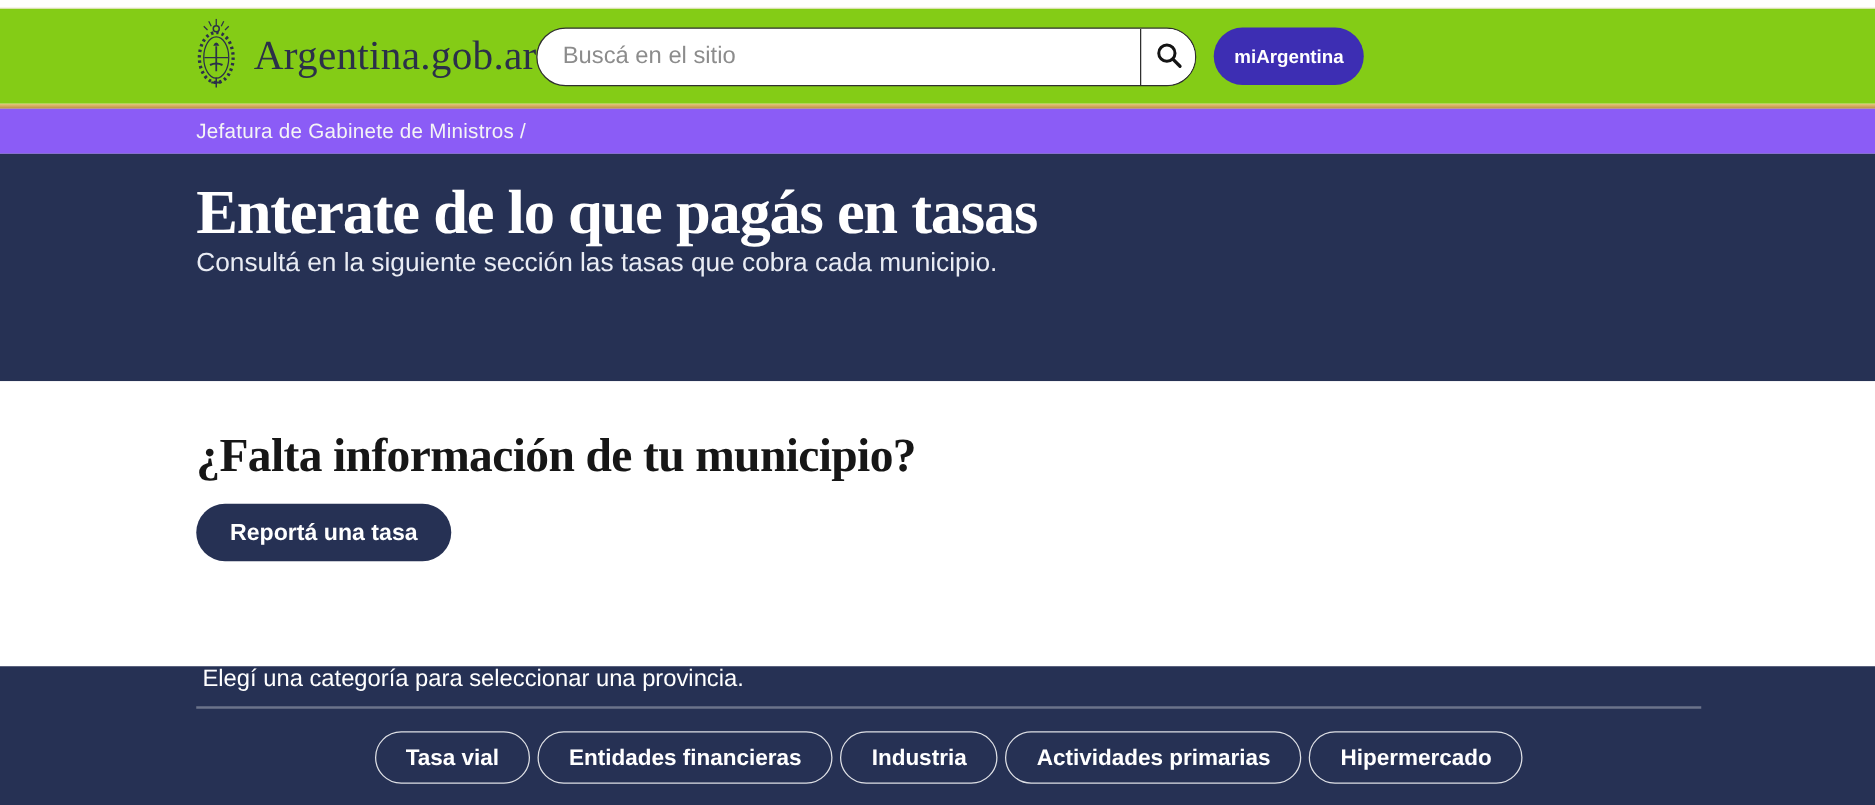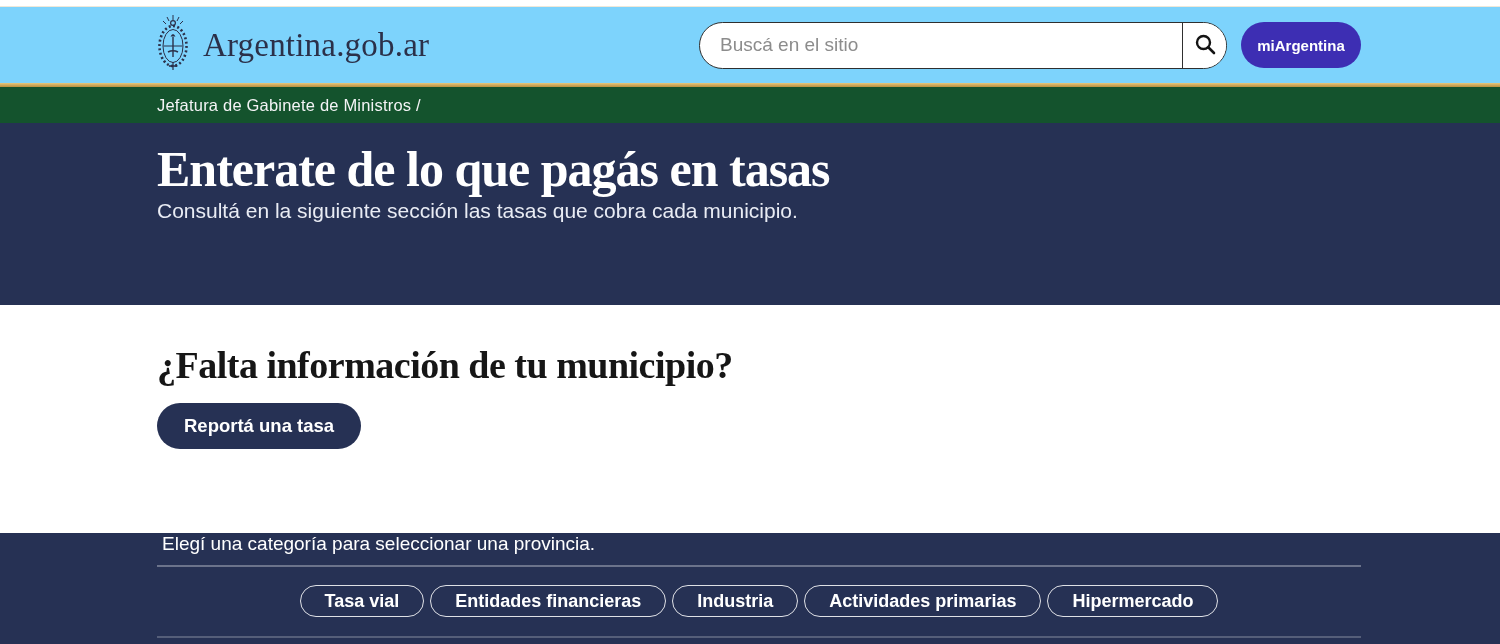--- a/index.html
+++ b/index.html
@@ -1,43 +1,43 @@
 <!DOCTYPE html>
 <html><head>
 <meta charset="utf-8">
 <style>
   * { margin: 0; padding: 0; box-sizing: border-box; }
   html, body { width: 1500px; height: 644px; overflow: hidden; }
   body { font-family: "Liberation Sans", sans-serif; background: #ffffff; position: relative; }
 
   
   .top-strip { height: 7px; background: #ffffff; border-bottom: 1px solid #efe8d8; }
-  .header { height: 76px; background: #7dd3fc; display: flex; align-items: center;
-            justify-content: space-between; padding: 0 139px 0 156px; }
+  .header { height: 76px; background: #84cc16; display: flex; align-items: center;
+            padding: 0 139px 0 156px; }
   .brand { display: flex; align-items: center; gap: 13px; cursor: pointer; }
   .brand-text { font-family: "Liberation Serif", serif; font-size: 33px; color: #2b3049;
                 letter-spacing: 0.2px; }
   .header-right { display: flex; align-items: center; gap: 14px; }
 
   .searchbar { display: flex; align-items: stretch; width: 528px; height: 47px;
                border: 1.5px solid #2f2f2f; border-radius: 24px; overflow: hidden; background: #fff; }
   .searchbar input { flex: 1; border: none; outline: none; font-size: 19px; color: #333;
                      padding: 0 20px; font-family: "Liberation Sans", sans-serif; background: transparent; }
   .searchbar input::placeholder { color: #8c8c8c; }
   .search-btn { width: 44px; border: none; border-left: 1.5px solid #2f2f2f; background: #fff;
                 display: flex; align-items: center; justify-content: center; cursor: pointer; }
 
   .mi-argentina { width: 120px; height: 46px; border: none; border-radius: 23px;
                   background: #3D2EB3; color: #ffffff; font-weight: 700; font-size: 15px;
                   font-family: "Liberation Sans", sans-serif; cursor: pointer; }
 
   .gold-line { height: 4px; background: linear-gradient(#e6c77e, #b98f3e); }
 
   
-  .breadcrumb-bar { height: 36px; background: #14532d; display: flex; align-items: center;
+  .breadcrumb-bar { height: 36px; background: #8b5cf6; display: flex; align-items: center;
                     padding-left: 157px; }
   .breadcrumb-bar a { color: #f4f4f6; font-size: 16.5px; text-decoration: none; letter-spacing: 0.2px; }
 
   
   .hero { height: 182px; background: #263154; padding: 19px 0 0 157px; }
   .hero-title { font-family: "Liberation Serif", serif; font-weight: 700; font-size: 50px;
                 color: #ffffff; letter-spacing: -1px; line-height: 1.1; }
   .hero-subtitle { margin-top: 2px; font-size: 21px; color: #e9ecf4; font-weight: 400; }
 
   
@@ -47,21 +47,21 @@
   .report-btn { margin-top: 16px; height: 46px; padding: 0 27px; border: none; border-radius: 23px;
                 background: #263154; color: #ffffff; font-size: 18.5px; font-weight: 600;
                 font-family: "Liberation Sans", sans-serif; cursor: pointer; }
 
   
   .categories { height: 131px; background: #263154; padding-top: 0; }
   .categories-inner { width: 1204px; margin-left: 157px; }
   .cat-instruction { color: #ffffff; font-size: 19px; padding-left: 5px; }
   .cat-divider { height: 2px; background: rgba(255,255,255,0.32); margin-top: 10px; }
   .pill-row { display: flex; justify-content: center; gap: 6px; margin-top: 18px; }
-  .pill { height: 32px; padding: 0 24px; border: 1.5px solid rgba(255,255,255,0.85);
+  .pill { height: 42px; padding: 0 24px; border: 1.5px solid rgba(255,255,255,0.85);
           border-radius: 21px; background: transparent; color: #ffffff; font-size: 18px;
           font-weight: 700; font-family: "Liberation Sans", sans-serif; cursor: pointer;
           white-space: nowrap; }
   .cat-divider-bottom { height: 2px; background: rgba(255,255,255,0.22); margin-top: 19px; }
 </style>
 </head>
 <body>
 
 <div class="top-strip"></div>
 

